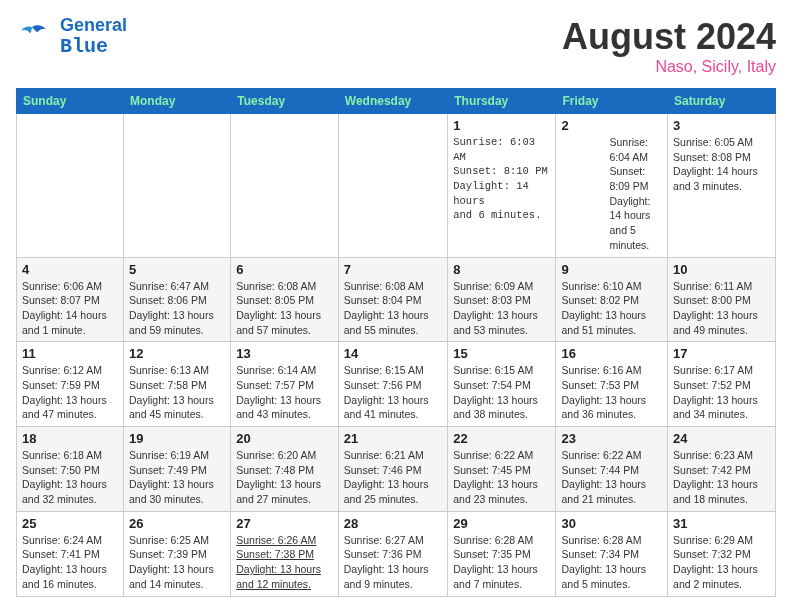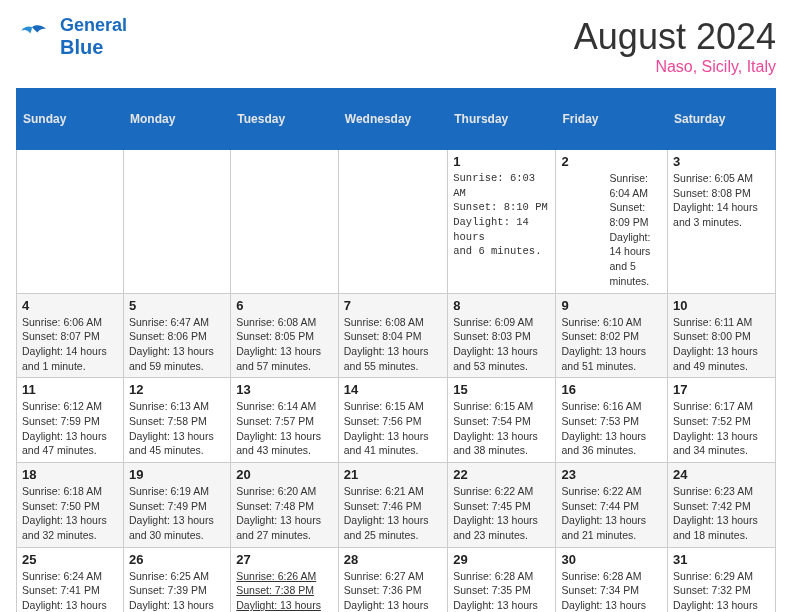--- a/index.html
+++ b/index.html
@@ -28,36 +28,36 @@
       line-height: 1.1;
     }
     .logo-text span { color: #1a6bbf; }
     .logo-bird {
       width: 32px;
       height: 28px;
     }
     .title-block { text-align: right; }
     .calendar-title {
       font-size: 36px;
-      font-weight: normal;
+      font-weight: bold;
       color: #333;
     }
     .calendar-subtitle {
       font-size: 16px;
       color: #ec4899;
     }
     table {
       width: 100%;
       border-collapse: collapse;
       font-size: 11px;
     }
     thead tr th {
       background: #1a6bbf;
-      color: #e5e5e5;
-      padding: 23px 6px;
+      color: #86efac;
+      padding: 5px 6px;
       text-align: left;
       font-size: 12px;
       font-weight: bold;
       border: 1px solid #1a6bbf;
     }
     tbody tr td {
       border: 1px solid #ccc;
       vertical-align: top;
       padding: 4px 5px;
       width: 113px;
@@ -85,21 +85,21 @@
 <body>
 
 <div class="header">
   <div class="logo">
     <svg class="logo-bird" viewBox="0 0 36 30">
       <path d="M18 4 C22 0 30 2 34 6 C30 5 26 7 24 10 C22 8 20 6 18 4Z" fill="#1a6bbf"></path>
       <path d="M18 4 C14 2 8 4 6 8 C10 6 14 8 16 11 C17 9 18 6 18 4Z" fill="#2a8fd4"></path>
     </svg>
     <div>
       <div class="logo-text"><span>General</span></div>
-      <div class="logo-text" style="color:#1a6bbf; font-size:20px;">Blue</div>
+      <div class="logo-text" style="color:#1a6bbf; font-size:20px;font-family:Liberation Mono, monospace;">Blue</div>
     </div>
   </div>
   <div class="title-block">
     <div class="calendar-title">August 2024</div>
     <div class="calendar-subtitle">Naso, Sicily, Italy</div>
   </div>
 </div>
 
 <table>
   <thead>

